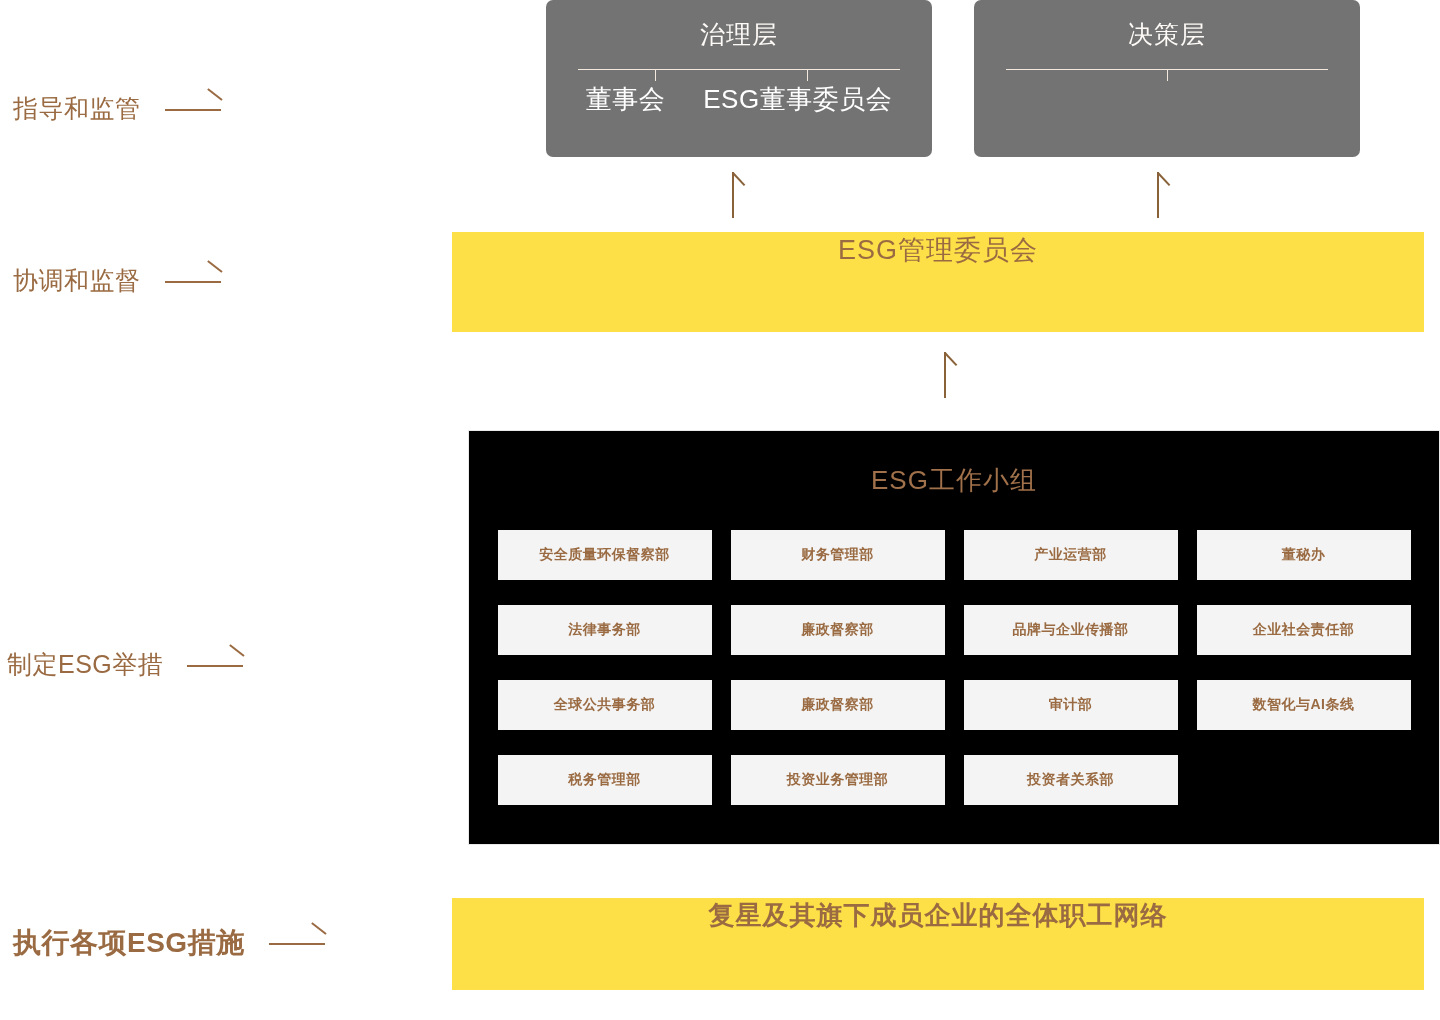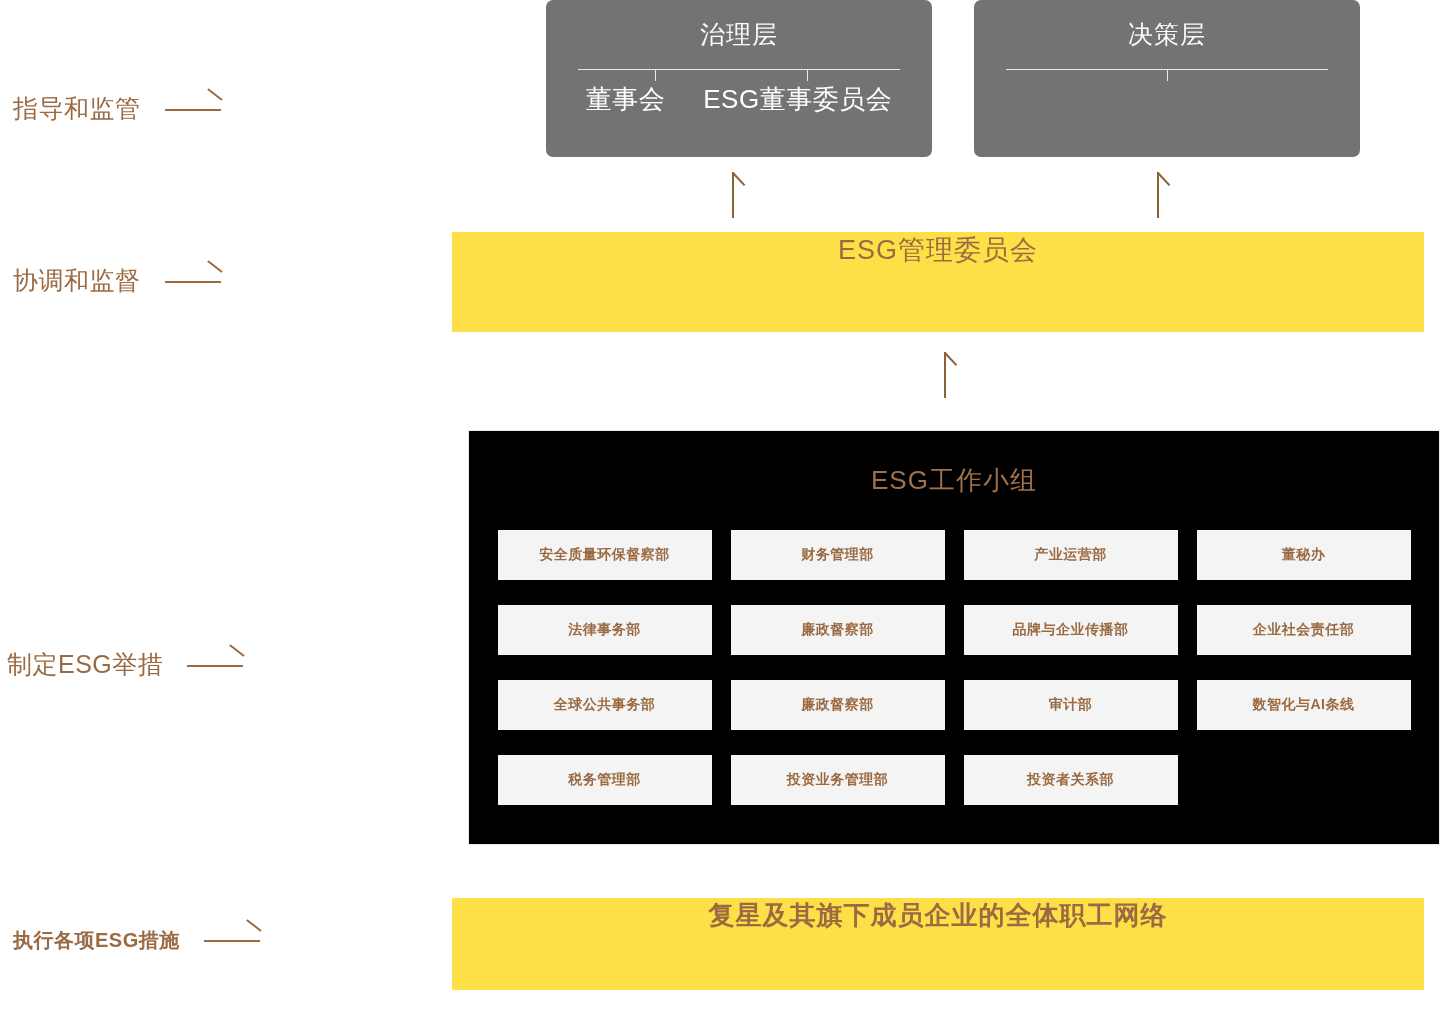--- a/index.html
+++ b/index.html
@@ -20,21 +20,21 @@
     align-items:center;
     white-space:nowrap;
     color:#9a6b42;
     padding-left:13px;
   }
   .stage-label .txt{
     font-size:25px;
     letter-spacing:0.5px;
     line-height:1;
   }
-  .stage-label .txt.bold{font-weight:700;font-size:20px;}
+  .stage-label .txt.bold{font-weight:700;font-size:28px;}
   .stage-arrow{
     position:relative;
     width:56px;height:22px;
     margin-left:24px;
     flex:0 0 auto;
   }
   .stage-arrow .bar{
     position:absolute;left:0;top:11px;
     width:56px;height:2px;background:#9a6b42;
   }

